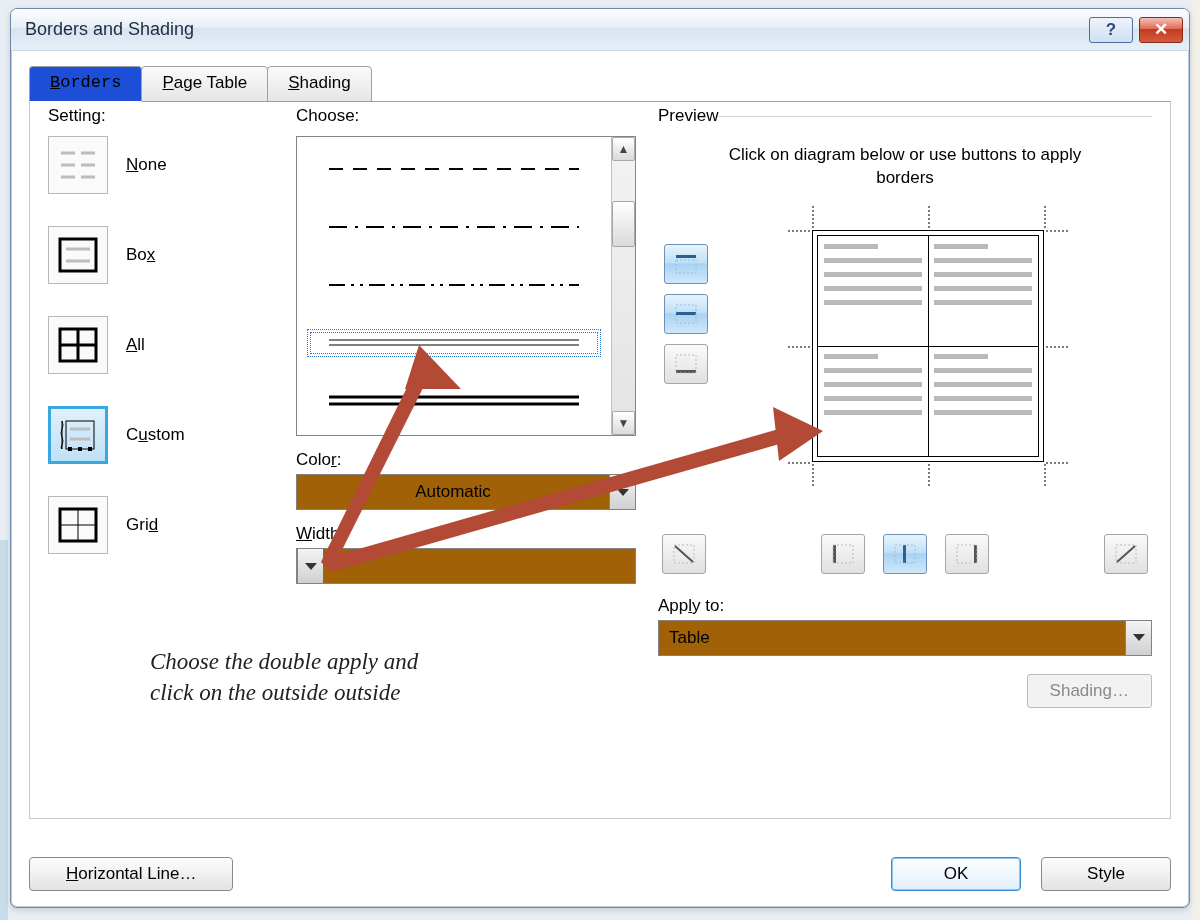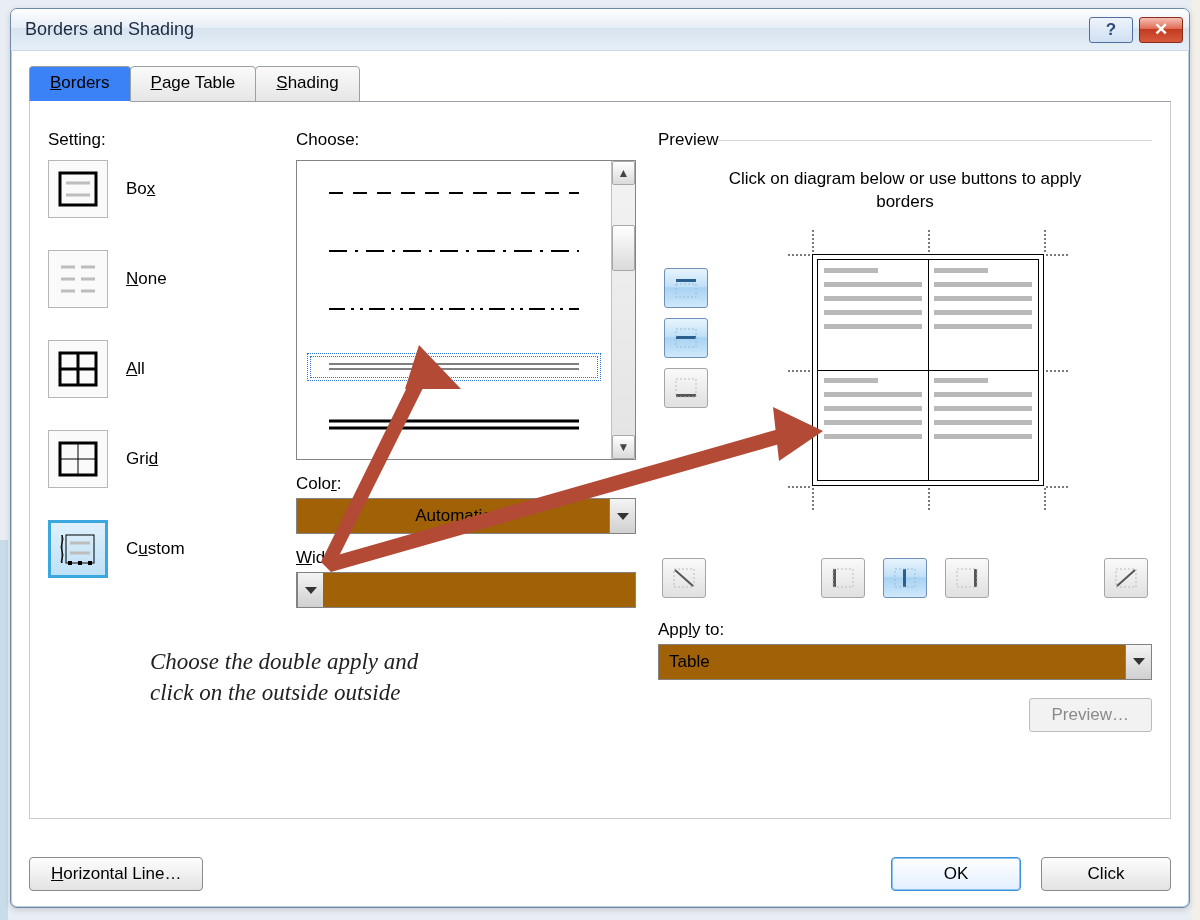--- a/index.html
+++ b/index.html
@@ -76,34 +76,35 @@
     border: 1px solid #9aa0a6;
     background: linear-gradient(#fafafa,#e6e6e6);
     border-top-left-radius:4px;
     border-top-right-radius:4px;
     margin-right:-1px;
     font-size:17px;
     position:relative; top:1px;
     cursor:default;
   }
   .tab.active {
-    background:#3b82f6;
+    background:#1d4ed8;
     border-bottom-color:#fff;
     z-index:2;
+    font-family:Liberation Mono, monospace;
   }
   .tabunderscore { text-decoration: underline; }
 
   .panel {
     margin: 0 18px 3px;
     border: 1px solid #cacaca;
     border-top: 1px solid #9aa0a6;
     height: 718px;
     background:#fff;
     display:flex;
-    padding: 24px 18px 0;
+    padding: 0 18px 0;
     gap: 18px;
     position:relative;
   }
 
   
   .col-setting { width: 230px; }
   .sec-header { font-size:17px; margin:4px 0 10px; }
   .setting-list { display:flex; flex-direction:column; gap:32px; padding-right:4px;}
   .setting-item { display:flex; align-items:center; gap:18px; }
   .setting-icon {
@@ -238,21 +239,21 @@
     border:1px solid #bcbcbc; color:#8a8a8a; background:#f2f2f2;
     padding:6px 22px; border-radius:3px; font-size:17px;
   }
 
   
   .footer {
     position:absolute; left:18px; bottom:16px; right:18px;
     display:flex; align-items:center;
   }
   .btn {
-    padding: 6px 21px;
+    padding: 6px 36px;
     border:1px solid #8a8a8a;
     border-radius:4px;
     background:linear-gradient(#fdfdfd,#e3e3e3);
     font-size:17px;
     min-width:110px;
     text-align:center;
   }
   .btn.primary{
     border:1px solid #3a8fd6;
     box-shadow:0 0 0 1px #8cc5ef inset;
@@ -303,89 +304,89 @@
       <span class="tabunderscore">S</span><span>hading</span>
     </div>
   </div>
 
   <div class="panel">
 
     <div class="col-setting">
       <div class="sec-header">Setting:</div>
 
       <div class="setting-list">
-        <div class="setting-item">
-          <span class="setting-icon">
-            <svg width="40" height="36">
-                <rect x="2" y="2" width="36" height="32" fill="none" stroke="#000" stroke-width="3"></rect>
-                <g stroke="#bdbdbd" stroke-width="3">
-                  <line x1="8" y1="12" x2="32" y2="12"></line>
-                  <line x1="8" y1="24" x2="32" y2="24"></line>
-                </g>
-              </svg>
-          </span>
-          <span>Bo<span class="tabunderscore">x</span></span>
-        </div>
-
         <div class="setting-item">
           <span class="setting-icon">
             <svg width="40" height="36">
                 <g stroke="#bdbdbd" stroke-width="3">
                   <line x1="3" y1="6" x2="17" y2="6"></line>
                   <line x1="23" y1="6" x2="37" y2="6"></line>
                   <line x1="3" y1="18" x2="17" y2="18"></line>
                   <line x1="23" y1="18" x2="37" y2="18"></line>
                   <line x1="3" y1="30" x2="17" y2="30"></line>
                   <line x1="23" y1="30" x2="37" y2="30"></line>
                 </g>
               </svg>
           </span>
           <span><span class="tabunderscore">N</span>one</span>
         </div>
 
         <div class="setting-item">
           <span class="setting-icon">
             <svg width="40" height="36">
                 <rect x="2" y="2" width="36" height="32" fill="none" stroke="#000" stroke-width="3"></rect>
-                <line x1="2" y1="18" x2="38" y2="18" stroke="#000" stroke-width="3"></line>
-                <line x1="20" y1="2" x2="20" y2="34" stroke="#000" stroke-width="3"></line>
+                <g stroke="#bdbdbd" stroke-width="3">
+                  <line x1="8" y1="12" x2="32" y2="12"></line>
+                  <line x1="8" y1="24" x2="32" y2="24"></line>
+                </g>
               </svg>
           </span>
-          <span><span class="tabunderscore">A</span>ll</span>
+          <span>Bo<span class="tabunderscore">x</span></span>
         </div>
 
         <div class="setting-item">
           <span class="setting-icon">
             <svg width="40" height="36">
                 <rect x="2" y="2" width="36" height="32" fill="none" stroke="#000" stroke-width="3"></rect>
-                <line x1="2" y1="18" x2="38" y2="18" stroke="#000" stroke-width="1"></line>
-                <line x1="20" y1="2" x2="20" y2="34" stroke="#000" stroke-width="1"></line>
+                <line x1="2" y1="18" x2="38" y2="18" stroke="#000" stroke-width="3"></line>
+                <line x1="20" y1="2" x2="20" y2="34" stroke="#000" stroke-width="3"></line>
               </svg>
           </span>
-          <span>Gri<span class="tabunderscore">d</span></span>
+          <span><span class="tabunderscore">A</span>ll</span>
         </div>
 
         <div class="setting-item">
           <span class="setting-icon sel">
             <svg width="40" height="36">
                 <path d="M4 4 L4 32 M4 4 Q6 8 4 12 Q2 16 4 20 Q6 24 4 28 Q2 32 4 32" stroke="#000" fill="none"></path>
                 <rect x="8" y="4" width="28" height="28" fill="none" stroke="#000" stroke-width="1"></rect>
                 <g stroke="#bdbdbd" stroke-width="3">
                   <line x1="12" y1="12" x2="32" y2="12"></line>
                   <line x1="12" y1="22" x2="32" y2="22"></line>
                 </g>
                 <g fill="#000">
                   <rect x="10" y="30" width="4" height="4"></rect>
                   <rect x="20" y="30" width="4" height="4"></rect>
                   <rect x="30" y="30" width="4" height="4"></rect>
                 </g>
               </svg>
           </span>
           <span>C<span class="tabunderscore">u</span>stom</span>
         </div>
+
+        <div class="setting-item">
+          <span class="setting-icon">
+            <svg width="40" height="36">
+                <rect x="2" y="2" width="36" height="32" fill="none" stroke="#000" stroke-width="3"></rect>
+                <line x1="2" y1="18" x2="38" y2="18" stroke="#000" stroke-width="1"></line>
+                <line x1="20" y1="2" x2="20" y2="34" stroke="#000" stroke-width="1"></line>
+              </svg>
+          </span>
+          <span>Gri<span class="tabunderscore">d</span></span>
+        </div>
       </div>
     </div>
 
     <div class="col-mid">
       <div class="sec-header">Choose:</div>
       <div class="style-box">
         <div class="style-list">
           <div class="style-row">
             <svg width="250" height="6">
                 <line x1="0" y1="3" x2="250" y2="3" stroke="#000" stroke-width="2" stroke-dasharray="14 10"></line>
@@ -555,21 +556,21 @@
       <div class="applyto">
         <div class="field-label">App<span class="tabunderscore">l</span>y to:</div>
         <div class="dropdown">
           <span class="ddtext" style="text-align:left;padding-left:10px">Table</span>
           <span class="ddbtn">
               <span class="ddtri"></span>
             </span>
         </div>
       </div>
       <div class="options-btn-row">
-        <span class="btn-disabled">Preview…</span>
+        <span class="btn-disabled">Shading…</span>
       </div>
     </div>
 
     <div class="annotation-text">
       <span>Choose the double apply and</span><br>
       <span>click on the outside outside</span>
     </div>
 
   </div>
 
@@ -585,16 +586,16 @@
 
       <polygon points="512,104 462,80 468,134"></polygon>
     </g>
   </svg>
 
   <div class="footer">
     <span class="btn"><span class="tabunderscore">H</span>orizontal Line…</span>
     <span class="spacer"></span>
     <span class="btn primary" style="min-width:130px">OK</span>
     <span style="width:20px"></span>
-    <span class="btn" style="min-width:130px">Click</span>
+    <span class="btn" style="min-width:130px">Style</span>
   </div>
 
 </div>
 
 </body></html>

